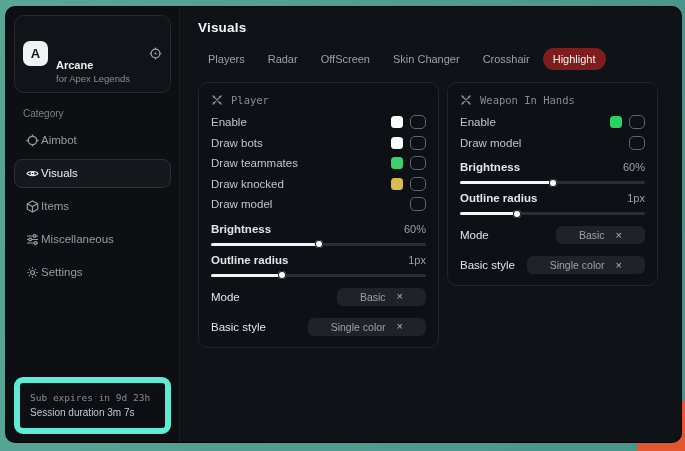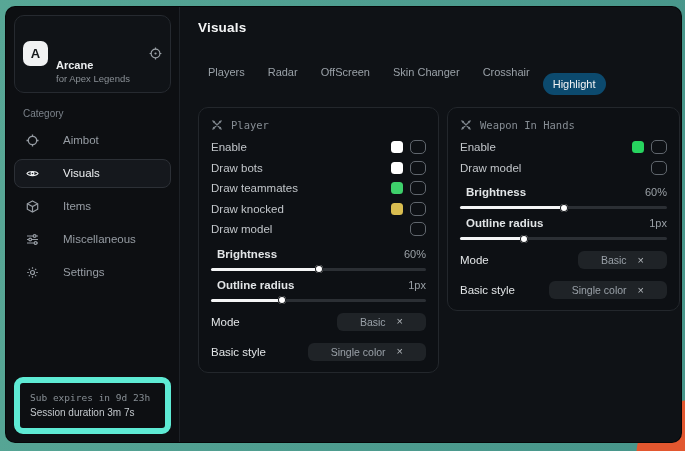--- a/index.html
+++ b/index.html
@@ -30,63 +30,63 @@
     width:25px; height:25px; border-radius:7px; background:#f1f2f3;
     color:#15181b; font-weight:bold; font-size:13px;
     display:flex; align-items:center; justify-content:center; flex:none;
   }
   .app-titles { line-height:1.25; }
   .app-name { font-size:11px; font-weight:bold; color:#eceef0;margin-top:36px; }
   .app-sub  { font-size:9.5px; color:#8a9096; }
   .hdr-icon { margin-left:auto; color:#9aa0a6; display:flex; }
   .category-label { margin:15px 8px 5px 9px; font-size:10px; color:#7b828a; }
   .nav-item {
-    display:flex; align-items:center; gap:24px;
+    display:flex; align-items:center; gap:2px;
     padding:7px 11px; margin:2px 0; border-radius:8px;
     border:1px solid transparent; color:#969ca3; font-size:11.5px;
     cursor:default;
   }
   .nav-item .nav-icon { display:flex; color:inherit; }
   .nav-item.active { background:#15181d; border-color:#2c3036; color:#edeff1; }
   .sidebar-footer {
     margin-top:auto; border:6px solid #5eead4; border-radius:9px;
     padding:8px 10px; line-height:1.5;
   }
   .footer-line1 { font-family:"DejaVu Sans Mono", monospace; font-size:9.5px; color:#878e94; }
   .footer-line2 { font-size:10px; color:#c3c8cc; }
   
   .main { flex:1; background:#0f1216; padding:13px 16px 14px 18px; }
   .main-title { font-size:13.5px; font-weight:bold; color:#f4f5f6; letter-spacing:.2px; }
   .tabs { display:flex; align-items:center; gap:3px; margin-top:13px; }
   .tab {
     font-size:11px; color:#9aa1a8; padding:5px 10px; border-radius:999px; cursor:default;
   }
-  .tab.active { background:#0c4a6e; color:#f3f4f5;margin-top:25px; }
+  .tab.active { background:#7f1d1d; color:#f3f4f5; }
   .panels { display:flex; align-items:flex-start; gap:8px; margin-top:12px; }
   .panel {
     background:#0d1014; border:1px solid #23272c; border-radius:10px;
     padding:11px 12px 10px;
   }
   .panel-player { width:241px; }
-  .panel-weapon { width:233px; }
+  .panel-weapon { width:211px; }
   .panel-header {
     display:flex; align-items:center; gap:8px; margin-bottom:6px;
     font-family:"DejaVu Sans Mono", monospace; font-size:10.5px; color:#868d94;
   }
   .panel-header .ph-icon { display:flex; color:#7e858c; }
   .toggle-row { display:flex; align-items:center; height:20.5px; }
   .row-label { font-size:11.5px; color:#c2c6ca; }
   .row-controls { margin-left:auto; display:flex; align-items:center; gap:7px; }
   .swatch { width:12px; height:12px; border-radius:3.5px; }
   .checkbox {
     width:16px; height:14px; border:1.5px solid #60666d; border-radius:5px;
     background:transparent;
   }
   .slider-block { margin-top:8px; }
-  .slider-head { display:flex; align-items:center;margin-left:6px; }
+  .slider-head { display:flex; align-items:center; }
   .slider-label { font-size:11.5px; font-weight:bold; color:#e2e5e7; }
   .slider-value { margin-left:auto; font-size:11px; color:#9aa0a6; }
   .track { margin-top:8px; margin-bottom:4px; height:3px; border-radius:2px; background:#2b2f34; position:relative; }
   .fill { height:3px; border-radius:2px; background:#f4f5f6; position:relative; }
   .thumb {
     position:absolute; right:-4px; top:50%; transform:translateY(-50%);
     width:8px; height:8px; border-radius:50%; background:#ffffff;
     box-shadow:0 0 0 1px #15181b inset;
   }
   .tag-row { display:flex; align-items:center; margin-top:10px; min-height:20px; }

